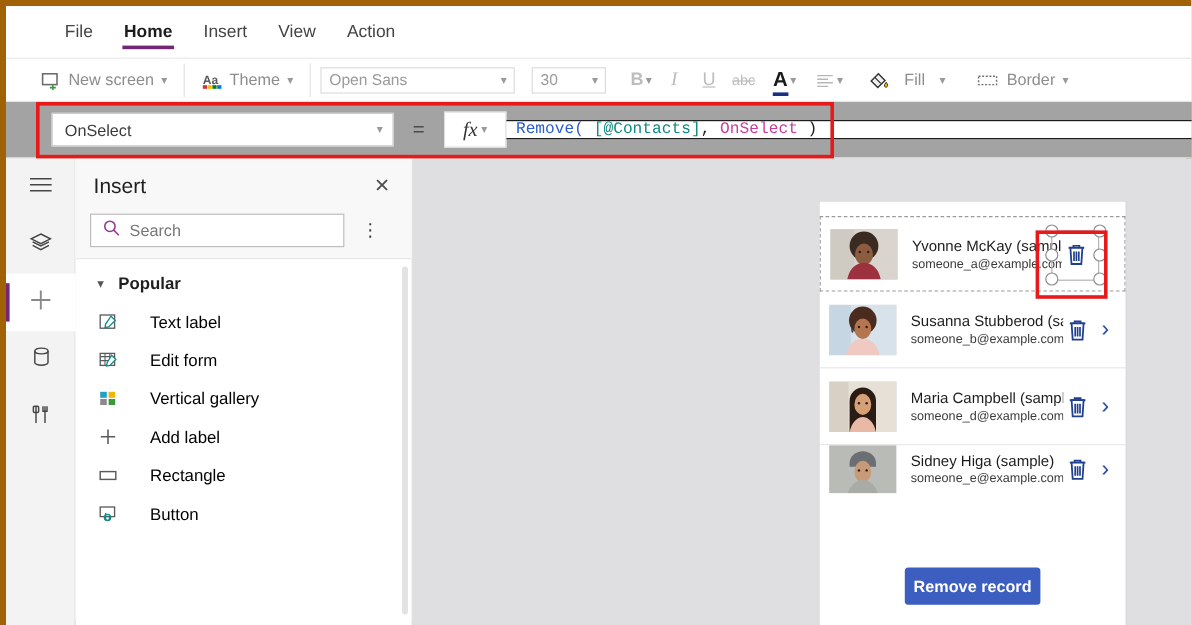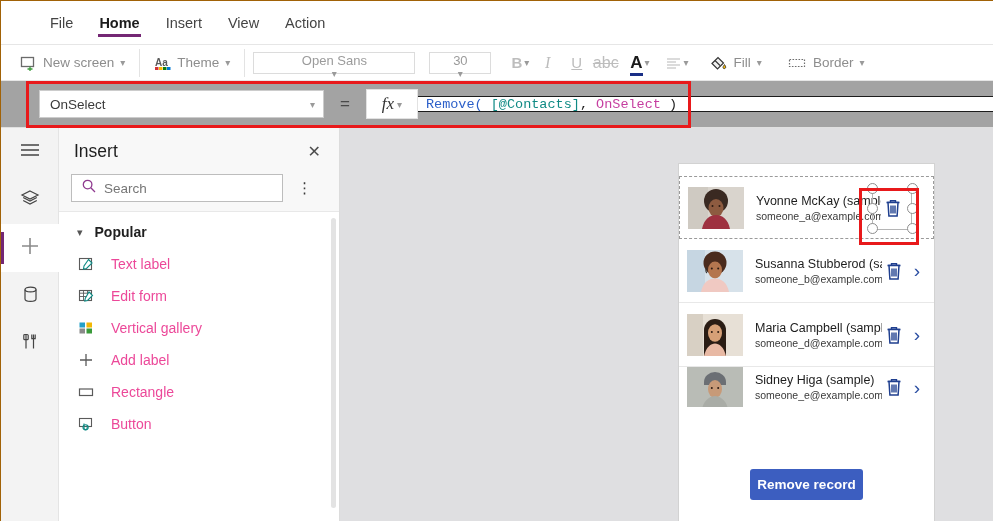--- a/index.html
+++ b/index.html
@@ -6,21 +6,21 @@
   html, body {
     width: 993px; height: 521px;
     background: #ffffff;
     font-family: "Liberation Sans", sans-serif;
     overflow: hidden;
   }
   .app {
     position: relative;
     width: 993px; height: 521px;
     background: #ffffff;
-    border: 1px solid #a16207;
+    border: 5px solid #a16207;
   }
 
   
   .menubar {
     position: absolute; left: 0; top: 0; width: 993px; height: 44px;
     background: #ffffff;
     border-bottom: 1px solid #e6e6e6;
     display: flex; align-items: center;
     padding-left: 36px;
   }
@@ -59,21 +59,21 @@
     display: flex; align-items: center; gap: 6px;
     font-size: 13.5px; color: #8d8d8d;
     padding: 3px 5px; cursor: pointer; white-space: nowrap;
   }
   .chev { font-size: 10px; color: #9a9a9a; }
   .tb-icon { display: inline-flex; align-items: center; justify-content: center; }
 
   .tb-combo {
     height: 22px; border: 1px solid #dcdcdc; background: #fff;
     display: flex; align-items: center; justify-content: space-between;
-    font-size: 13px; color: #9b9b9b; padding: 0 6px; cursor: pointer; flex-direction: column;
+    font-size: 13px; color: #9b9b9b; padding: 0 6px; cursor: pointer;
   }
   .combo-font { width: 162px; margin-left: 8px; }
   .combo-size { width: 62px; margin-left: 14px; }
 
   .tb-ic-btn {
     width: 27px; height: 27px; display: flex; align-items: center; justify-content: center;
     color: #bdbdbd; cursor: pointer; font-size: 15px;
   }
   .tb-ic-btn.with-chev { width: auto; padding: 0 3px; gap: 2px; }
 
@@ -181,23 +181,23 @@
 
   .panel-body { position: relative; height: 310px; overflow: hidden; padding-top: 4px; }
   .group-row {
     display: flex; align-items: center; gap: 12px;
     height: 32px; padding-left: 18px;
     font-size: 14px; color: #1f1f1f; font-weight: bold;
     cursor: pointer;
   }
   .group-chev { font-size: 11px; color: #555; font-weight: normal; }
   .ins-item {
-    display: flex; align-items: center; gap: 16px;
+    display: flex; align-items: center; gap: 26px;
     height: 32px; padding-left: 18px;
-    font-size: 14px; color: #ec4899;
+    font-size: 14px; color: #000000;
     cursor: pointer;
   }
   .ins-ico { width: 18px; display: inline-flex; align-items: center; justify-content: center; }
   .panel-scroll {
     position: absolute; right: 3px; top: 6px;
     width: 5px; height: 290px; background: #e3e3e3; border-radius: 3px;
     cursor: pointer;
   }
 
   
@@ -287,21 +287,21 @@
 
   <div class="menubar">
     <div class="menu-tab">File</div>
     <div class="menu-tab active">Home</div>
     <div class="menu-tab">Insert</div>
     <div class="menu-tab">View</div>
     <div class="menu-tab">Action</div>
   </div>
 
   <div class="toolbar">
-    <div class="tb-group" style="padding-left:14px;">
+    <div class="tb-group" style="padding-left:24px;">
       <div class="tb-btn">
         <span class="tb-icon">
           <svg width="17" height="16" viewBox="0 0 17 16">
             <rect x="1.5" y="2.5" width="12" height="9" fill="none" stroke="#6b6b6b" stroke-width="1.3"></rect>
             <path d="M10 11.5v5M7.5 14h5" stroke="#3a9a3a" stroke-width="1.3"></path>
           </svg>
         </span>
         <span>New screen</span>
         <span class="chev">▾</span>
       </div>
@@ -338,38 +338,38 @@
         <span style="font-weight:bold;font-size:15px;">B</span>
         <span class="chev">▾</span>
       </div>
       <div class="tb-ic-btn">
         <span style="font-style:italic;font-family:'Liberation Serif',serif;font-size:16px;">I</span>
       </div>
       <div class="tb-ic-btn">
         <span style="text-decoration:underline;font-size:15px;">U</span>
       </div>
       <div class="tb-ic-btn">
-        <span style="text-decoration:line-through;font-size:16px;">abc</span>
+        <span style="text-decoration:line-through;font-size:12px;">abc</span>
       </div>
       <div class="tb-ic-btn with-chev" style="margin-left:6px;">
         <span style="position:relative;display:inline-block;">
           <span style="font-weight:bold;font-size:17px;color:#1b1b1b;">A</span>
           <span style="position:absolute;left:0;right:0;bottom:-3px;height:3px;background:#1a2f86;display:block;"></span>
         </span>
         <span class="chev">▾</span>
       </div>
       <div class="tb-ic-btn with-chev" style="margin-left:8px;">
         <span class="tb-icon">
           <svg width="16" height="14" viewBox="0 0 16 14">
             <path d="M1 3h13M1 6h9M1 9h13M1 12h9" stroke="#b8b8b8" stroke-width="1.2"></path>
           </svg>
         </span>
         <span class="chev">▾</span>
       </div>
-      <div class="tb-btn" style="margin-left:10px;">
+      <div class="tb-btn" style="margin-left:10px;gap:12px;">
         <span class="tb-icon">
           <svg width="19" height="18" viewBox="0 0 19 18">
             <path d="M3 9.5 L9 3.5 L14.5 9 L8.5 15 Z" fill="#f0f0f0" stroke="#333" stroke-width="1.2"></path>
             <path d="M6 6.5 L11 11.5" stroke="#333" stroke-width="1.1"></path>
             <path d="M15.5 10.5c1.6 2.2 1.6 3.4.4 4-1.2.6-2.2-.4-1.8-1.8z" fill="#f2b705" stroke="#333" stroke-width="0.8"></path>
           </svg>
         </span>
         <span>Fill</span>
         <span class="chev">▾</span>
       </div>

